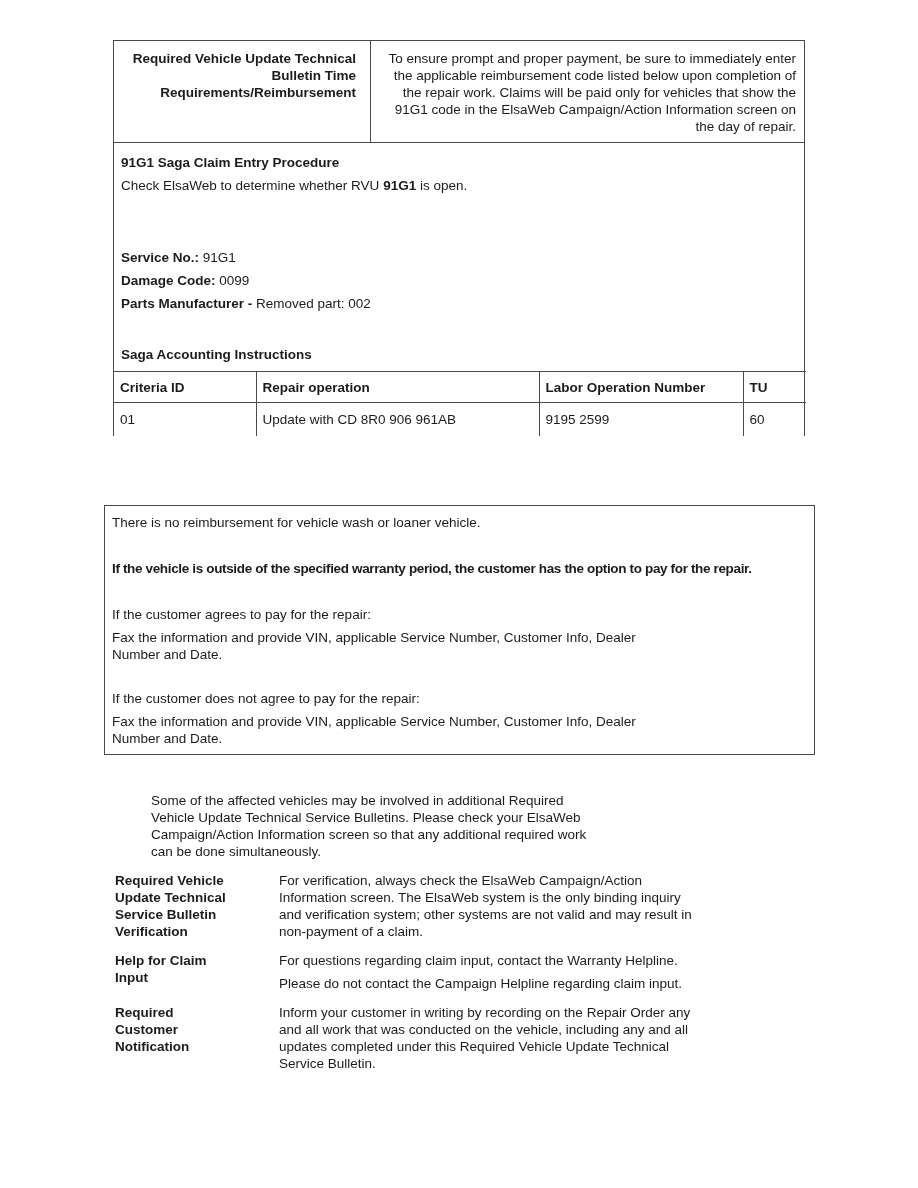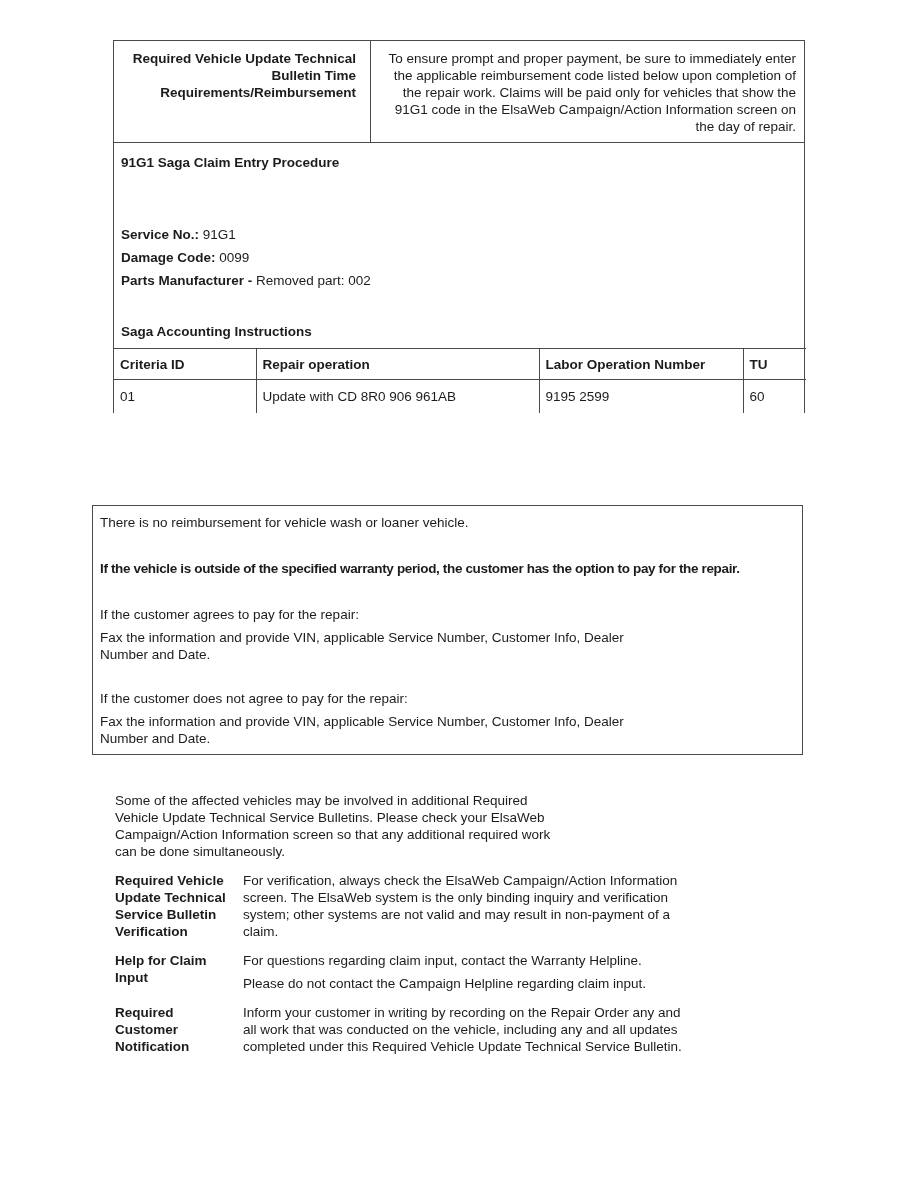--- a/index.html
+++ b/index.html
@@ -65,21 +65,21 @@
   .accounting-table th:last-child, .accounting-table td:last-child { border-right: none; }
   .accounting-table col.c1 { width: 142px; }
   .accounting-table col.c2 { width: 283px; }
   .accounting-table col.c3 { width: 204px; }
   .accounting-table col.c4 { width: 63px; }
 
   
   .notice-box {
     position: absolute;
     top: 505px;
-    left: 92px;
+    left: 104px;
     width: 711px;
     box-sizing: border-box;
     border: 1px solid #4a4a4a;
     padding: 8px 6px 7px 7px;
   }
   .notice-box .warranty-line {
     font-weight: bold;
     white-space: nowrap;
     letter-spacing: -0.35px;
   }
@@ -94,35 +94,36 @@
     left: 115px;
     width: 585px;
   }
   .info-section { display: flex; margin-bottom: 12px; }
   .sec-label {
     width: 124px;
     flex-shrink: 0;
     margin-right: 4px;
     font-weight: bold;
   }
-  .sec-value { width: 447px; }
+  .sec-value { width: 447px; margin-left: 36px; }
   .sec-par { margin: 0 0 6px 0; }
   .sec-par:last-child { margin-bottom: 0; }
 </style>
 </head>
 <body>
 
 <div class="claim-table">
   <div class="row1">
     <div class="cell-title">Required Vehicle Update Technical Bulletin Time Requirements/Reimbursement</div>
     <div class="cell-intro">To ensure prompt and proper payment, be sure to immediately enter the applicable reimbursement code listed below upon completion of the repair work. Claims will be paid only for vehicles that show the 91G1 code in the ElsaWeb Campaign/Action Information screen on the day of repair.</div>
   </div>
 
   <div class="row2">
     <div class="proc-heading">91G1 Saga Claim Entry Procedure</div>
+    <div class="line"><span>Check ElsaWeb to determine whether RVU </span><span class="b">91G1</span><span> is open.</span></div>
 
     <div class="spacer-lg"></div>
 
     <div>
   <div class="line">
     <span class="b field-label">Service No.:</span><span class="field-value">&nbsp;91G1</span>
   </div>
 
   <div class="line">
     <span class="b field-label">Damage Code:</span><span class="field-value">&nbsp;0099</span>

